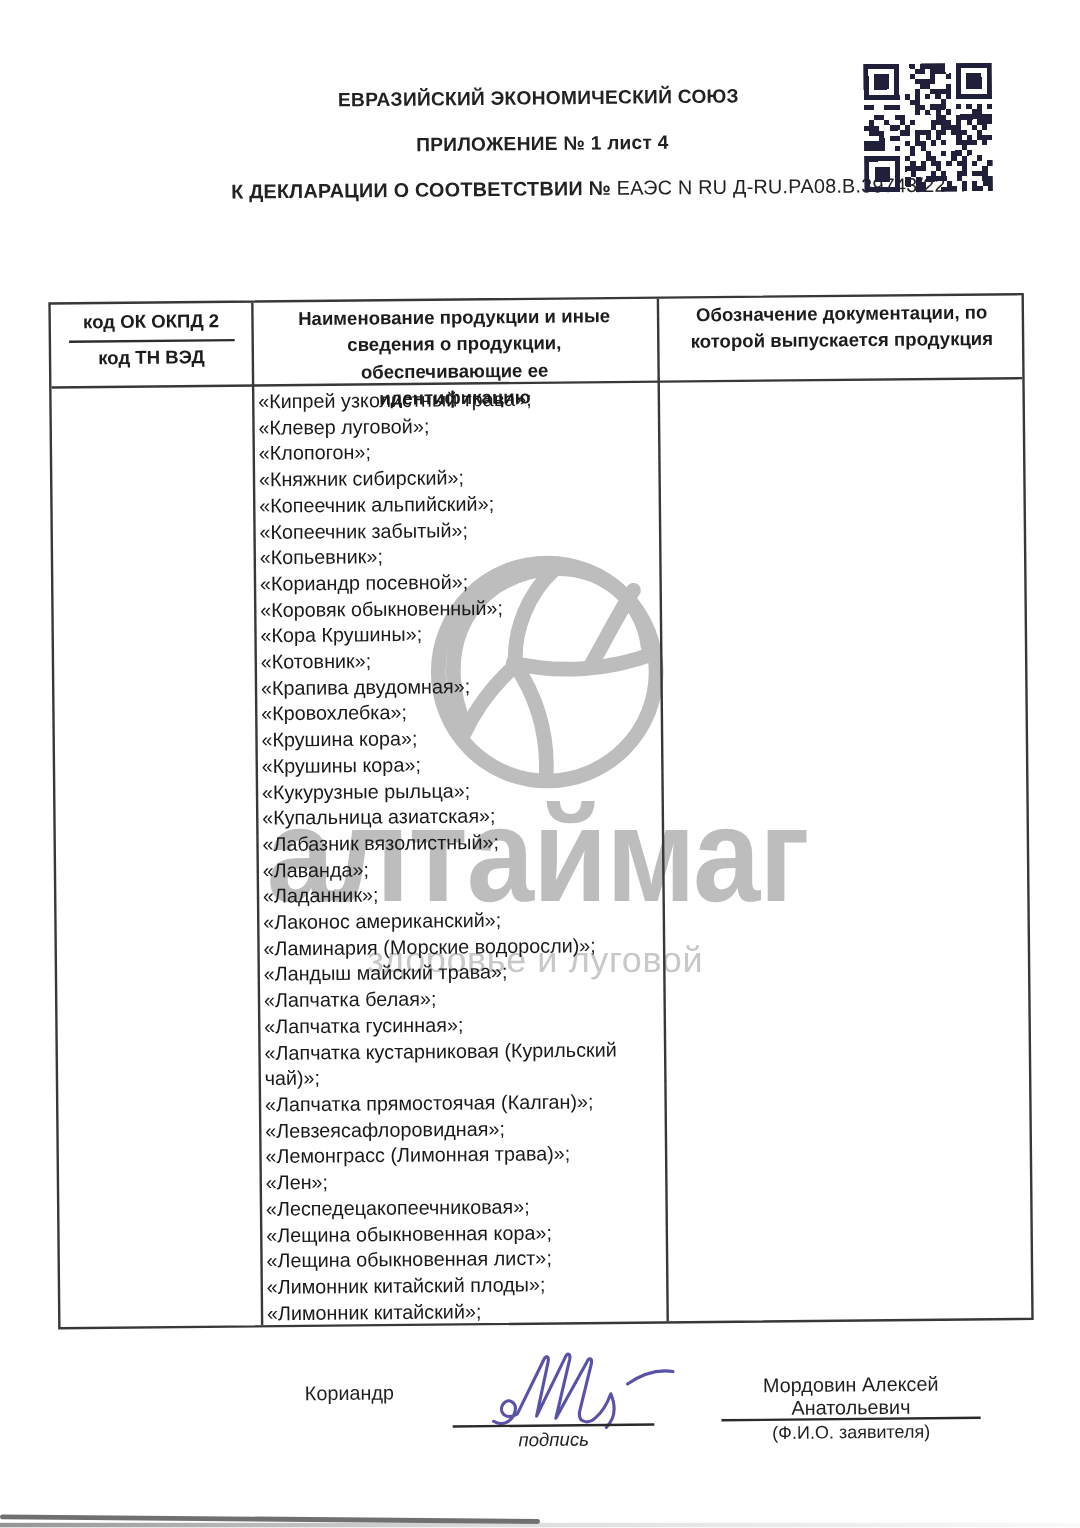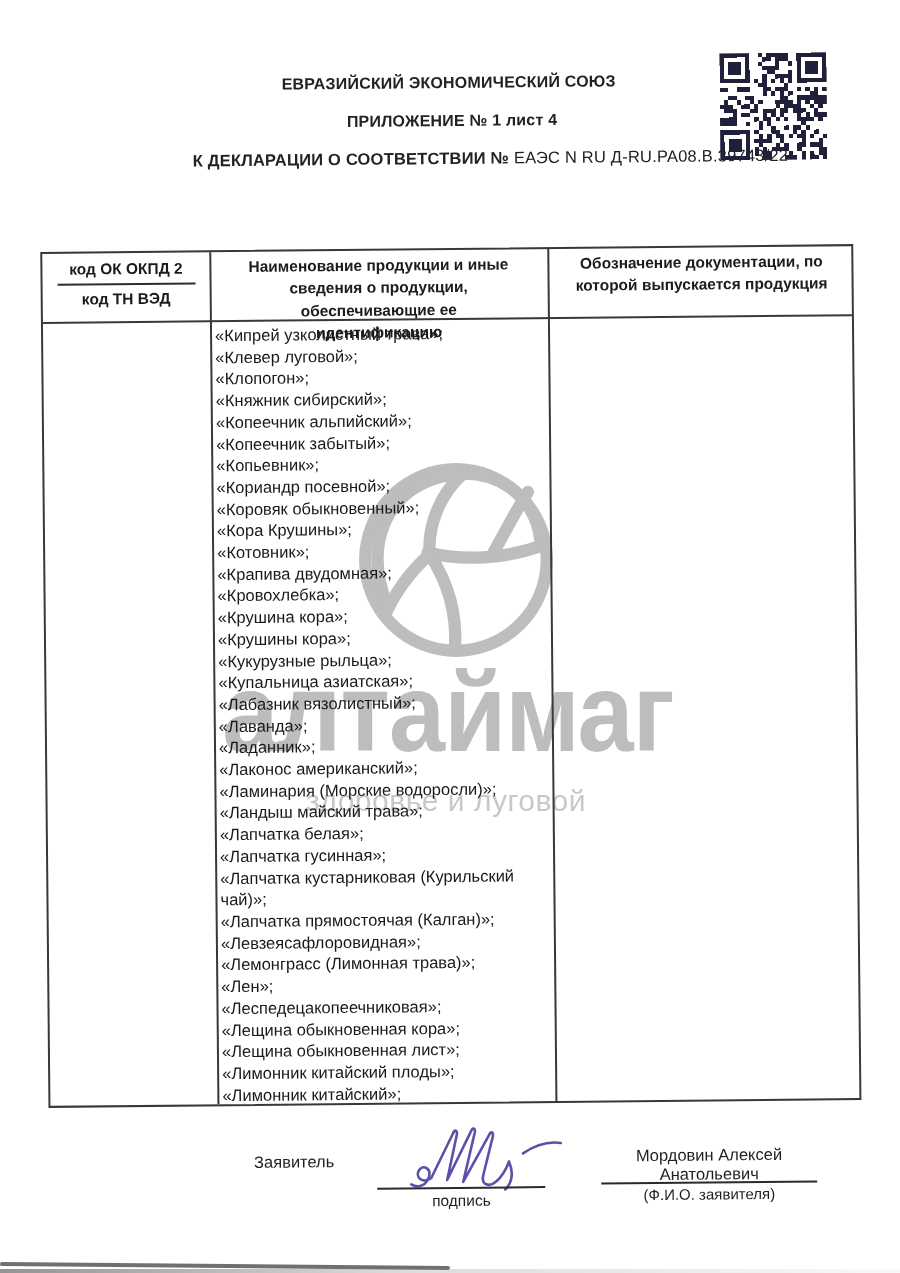--- a/index.html
+++ b/index.html
@@ -45,21 +45,21 @@
   #product-list{
     position:absolute;left:172px;top:73px;width:312px;
     font-size:16.5px;line-height:21.7px;color:#191919;
   }
   .prod{white-space:normal;}
   
   .ftxt{position:absolute;font-size:16.5px;color:#1f1f1f;}
   #applicant-label{left:249px;top:1151px;}
   #sig-svg{position:absolute;left:396px;top:1122px;width:165px;height:74px;}
   #sig-line{position:absolute;left:372px;top:1187px;width:168px;height:2px;background:#2a2a2a;}
-  #sig-caption{left:456px;top:1192px;transform:translateX(-50%);font-size:15.5px;}
+  #sig-caption{left:456px;top:1192px;transform:translateX(-50%);font-size:15.5px;font-style:italic;}
   #fio-name{
     position:absolute;left:704px;top:1148px;transform:translateX(-50%);
     width:230px;text-align:center;font-size:16.5px;line-height:19px;color:#1f1f1f;
   }
   #fio-line{position:absolute;left:596px;top:1184px;width:216px;height:2px;background:#2a2a2a;}
   #fio-caption{left:704px;top:1188px;transform:translateX(-50%);font-size:15px;}
   
   #scan-edge1{
     position:absolute;left:0;top:1262px;width:450px;height:3.5px;background:#4c4c4c;
     transform:rotate(.5deg);transform-origin:left center;border-radius:2px;opacity:.8;z-index:3;
@@ -458,21 +458,21 @@
         <div class="prod">«Лемонграсс (Лимонная трава)»;</div>
         <div class="prod">«Лен»;</div>
         <div class="prod">«Леспедецакопеечниковая»;</div>
         <div class="prod">«Лещина обыкновенная кора»;</div>
         <div class="prod">«Лещина обыкновенная лист»;</div>
         <div class="prod">«Лимонник китайский плоды»;</div>
         <div class="prod">«Лимонник китайский»;</div>
       </div>
   </div>
 
-  <div class="ftxt" id="applicant-label">Заявитель</div>
+  <div class="ftxt" id="applicant-label">Кориандр</div>
 
   <svg id="sig-svg" viewBox="0 0 165 74" fill="none">
     <g stroke="#5a52a8" stroke-width="2.6" stroke-linecap="round" stroke-linejoin="round">
       <path d="M 10 62 C 18 67 26 62 28 54 C 30 46 22 42 18 48 C 14 54 20 62 30 56 L 52 12 C 54 7 57 8 56 13 L 46 58 L 70 10 C 72 5 75 6 74 11 L 62 60 L 88 14 C 90 9 93 10 92 15 L 82 54 C 80 63 88 66 95 60 C 101 55 105 48 108 40 C 112 50 112 60 104 68"></path>
       <path d="M 122 32 C 134 24 148 20 160 22"></path>
     </g>
   </svg>
   <div id="sig-line"></div>
   <div class="ftxt" id="sig-caption">подпись</div>
 

